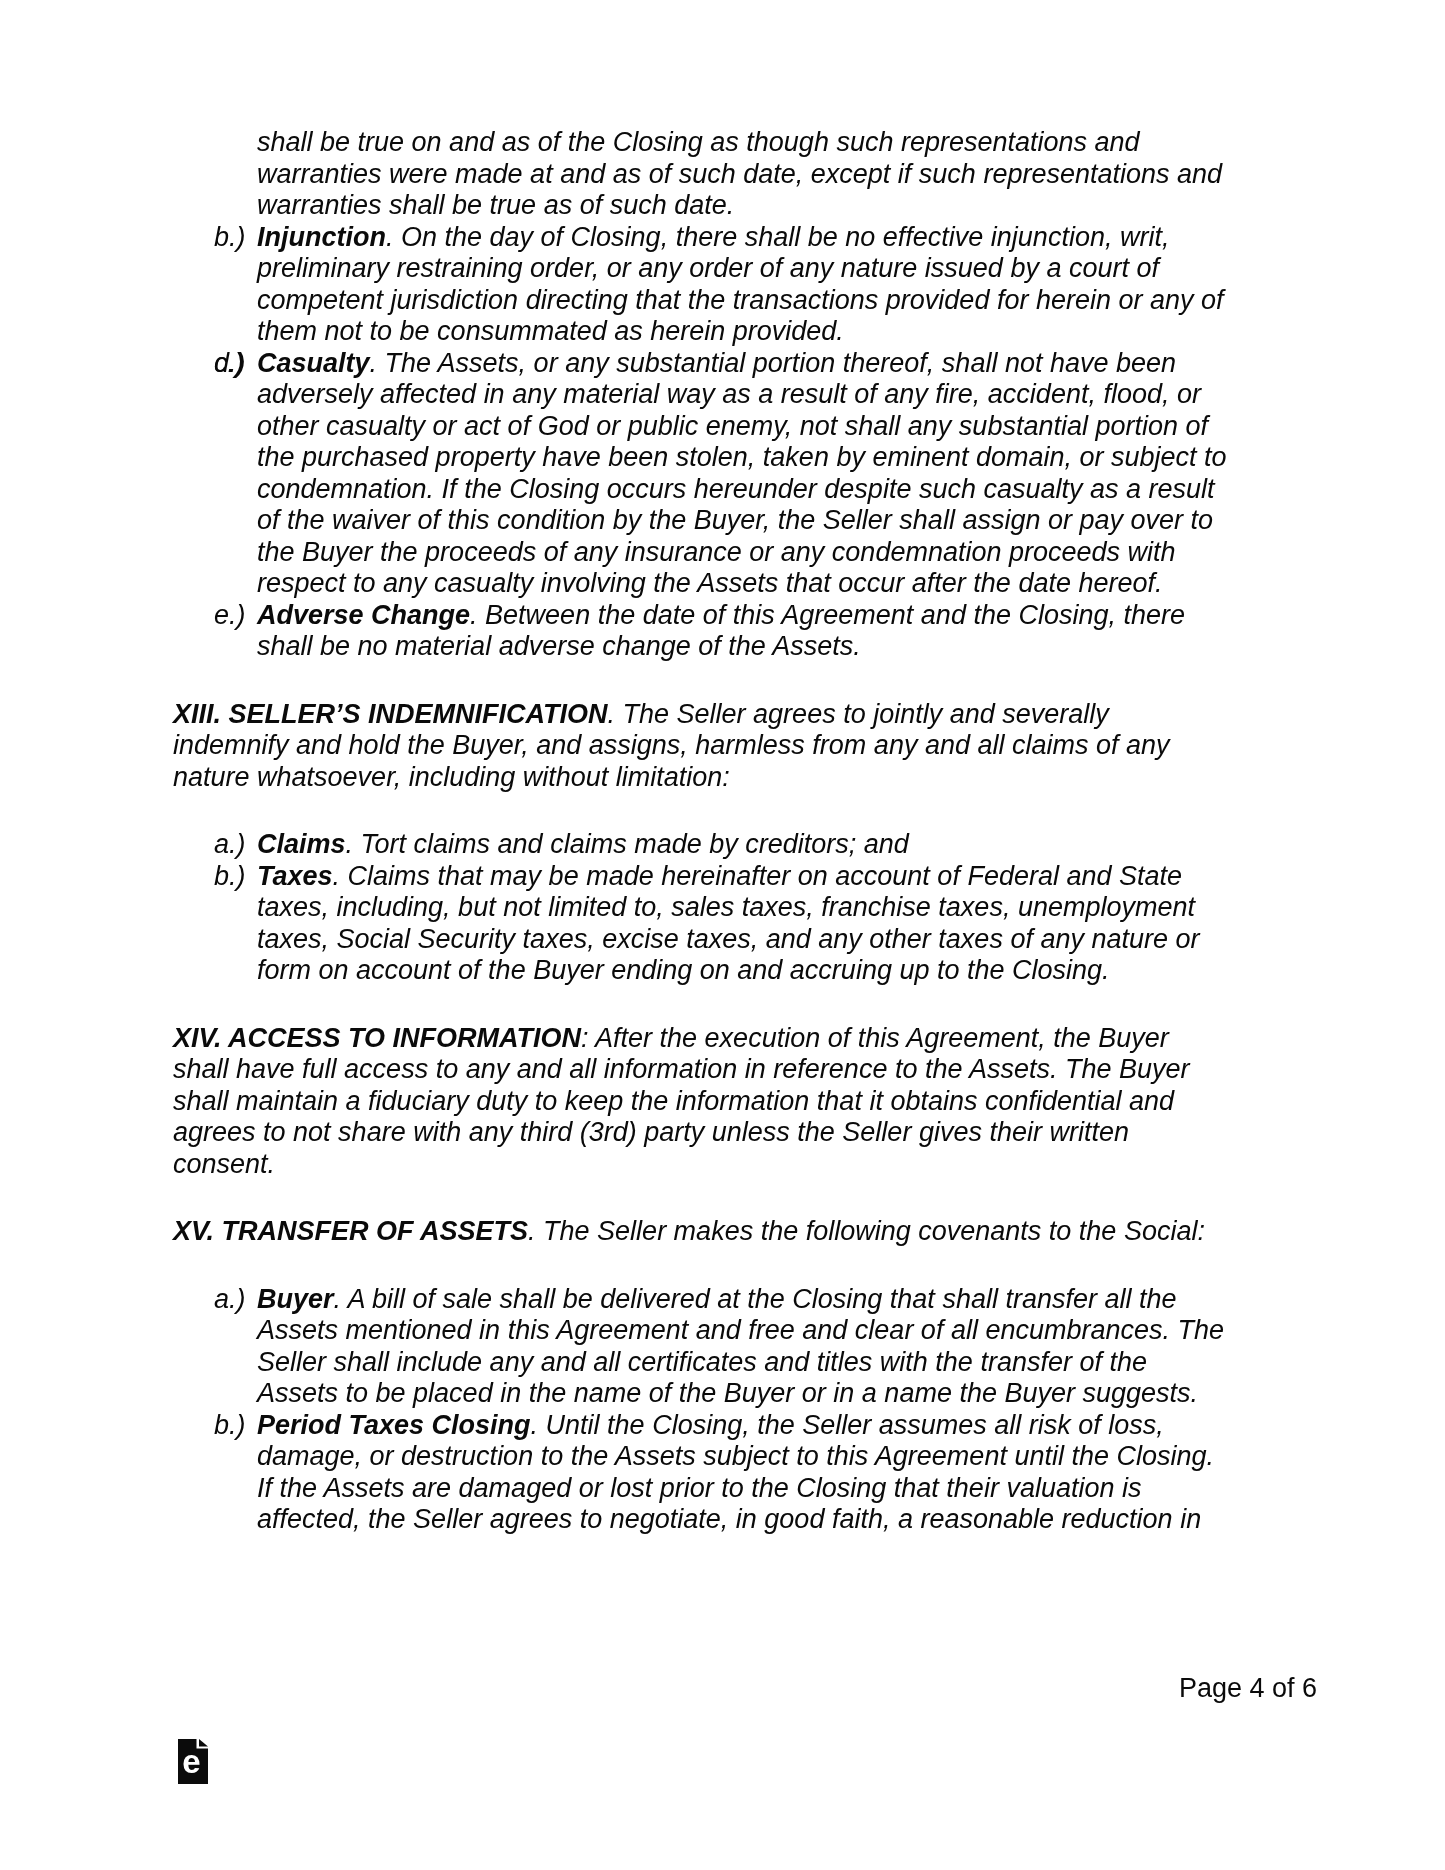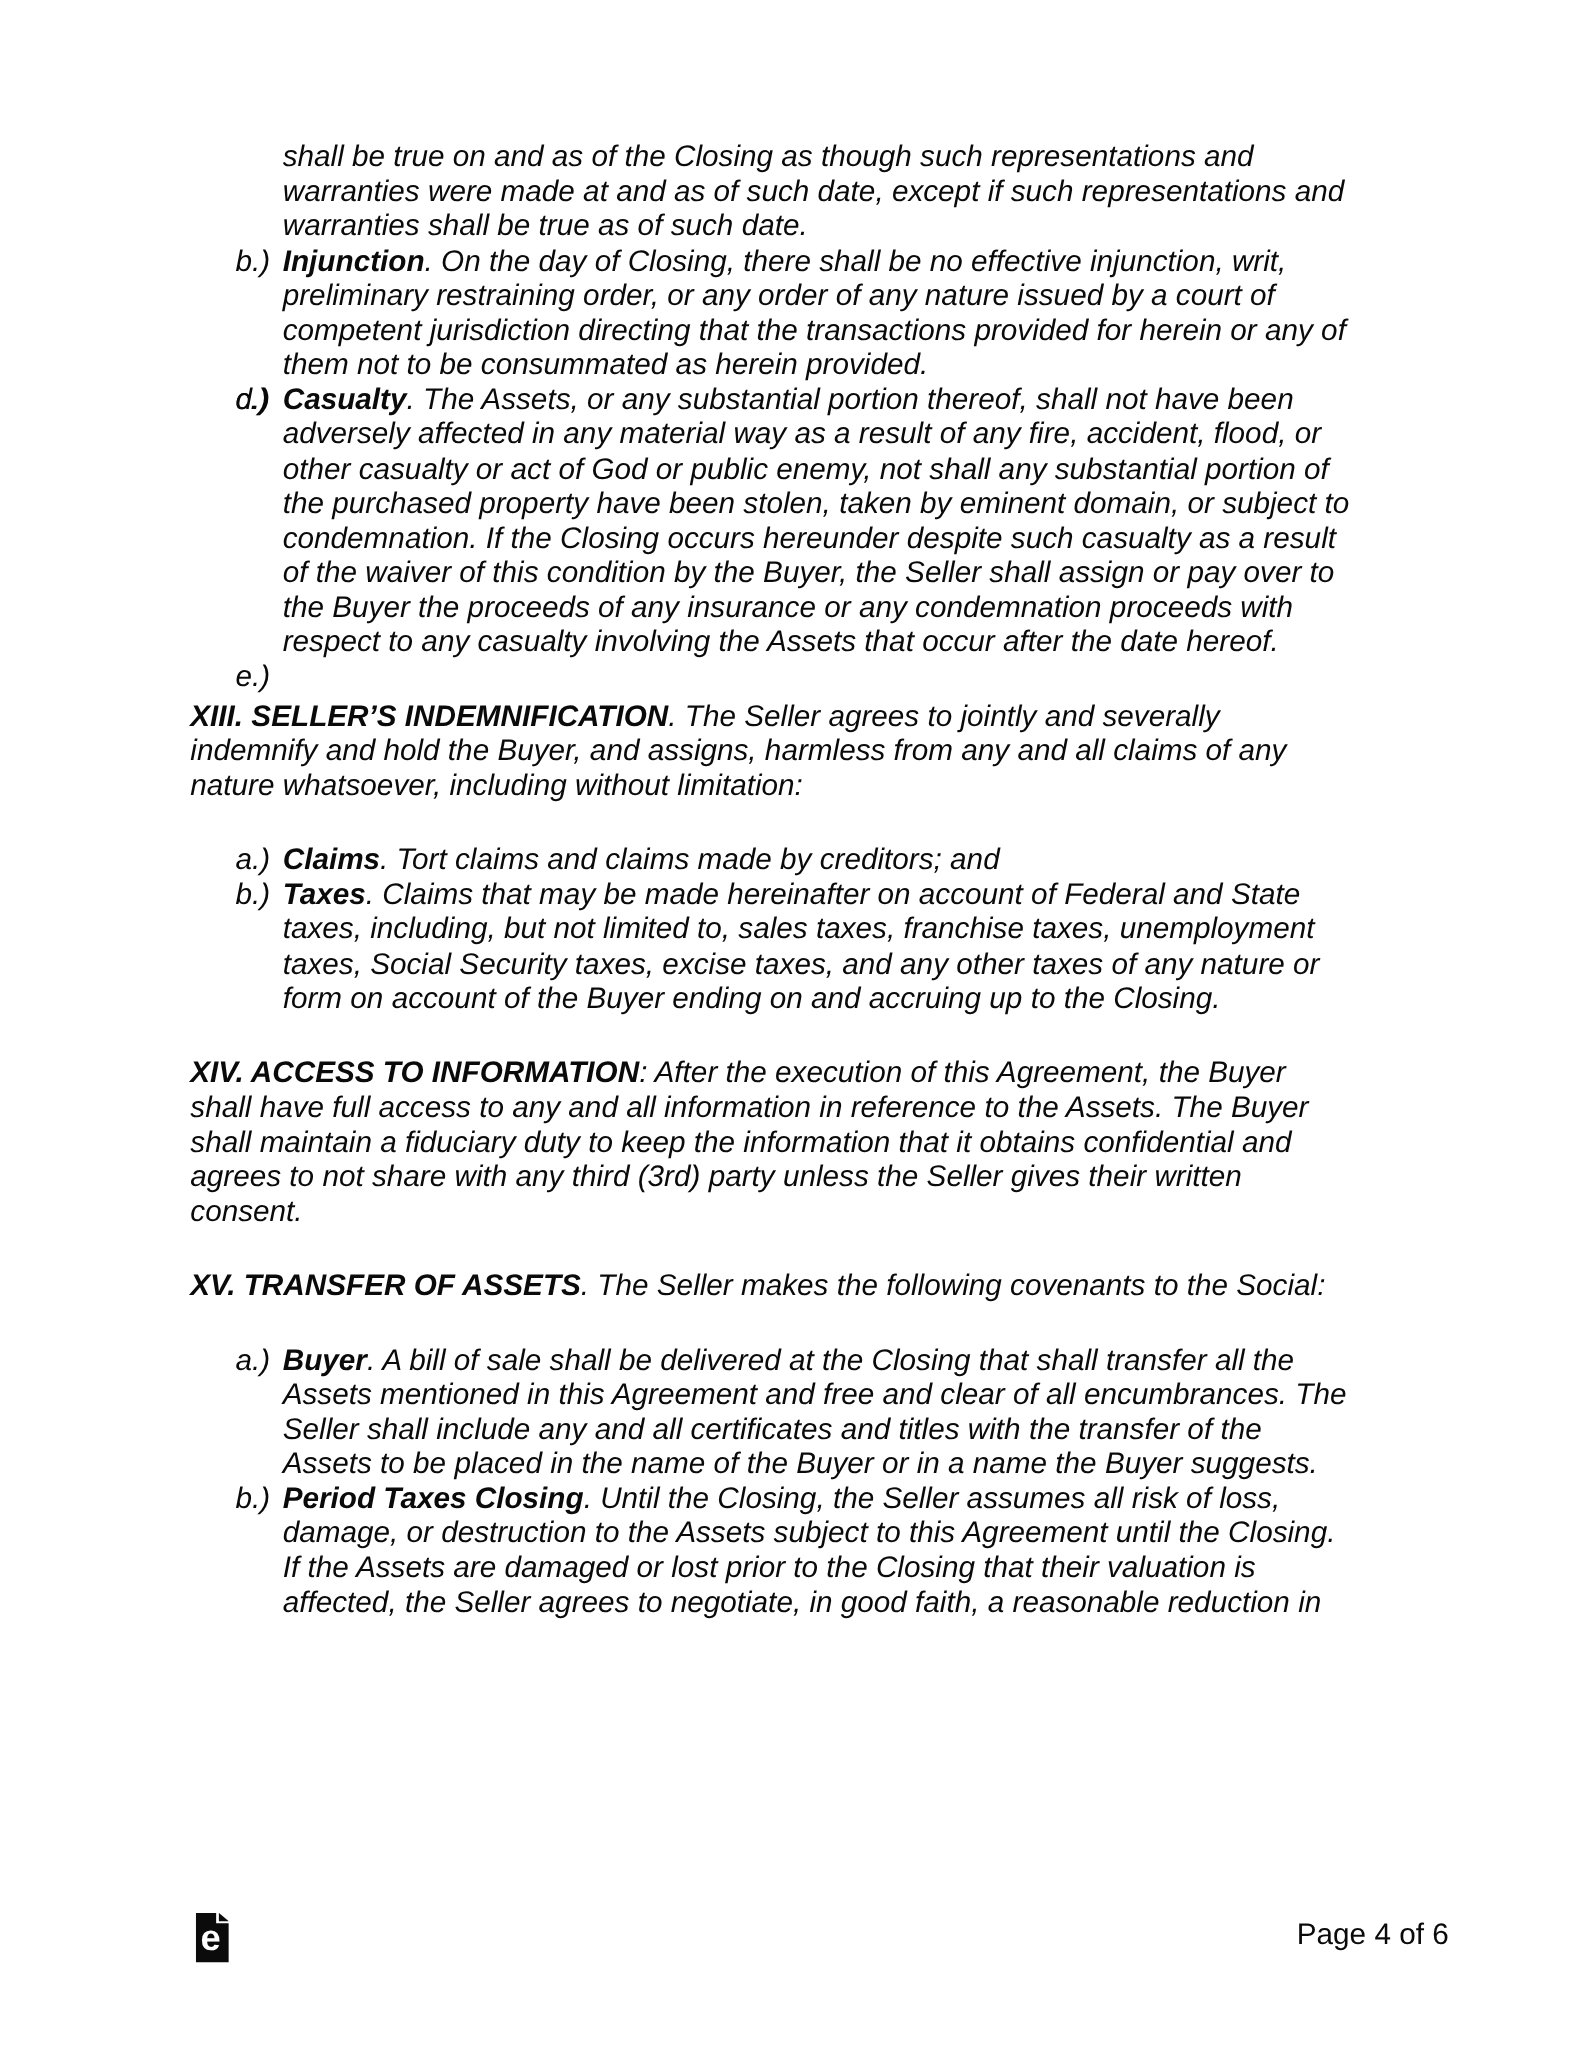--- a/index.html
+++ b/index.html
@@ -31,21 +31,21 @@
     width: 30px; height: 45px;
   }
   .logo svg { position: absolute; left: 0; top: 0; }
   .logo-letter {
     position: absolute; left: 0; right: 3px; top: 5px;
     text-align: center;
     font-size: 33px; line-height: 36px; font-weight: bold;
     color: #ffffff;
   }
   .page-indicator {
-    position: absolute; right: 128px; top: 1743px;
+    position: absolute; right: 128px; top: 1673px;
     font-size: 27px; line-height: 31.5px;
   }
 </style>
 </head>
 <body>
 
 <div class="page">
   <div class="doc-body">
       <p class="para continuation"><span>shall be true on and as of the Closing as though such representations and
 warranties were made at and as of such date, except if such representations and
@@ -56,21 +56,22 @@
 them not to be consummated as herein provided.</span></span></div>
       <div class="list-item"><span class="list-label">c.)</span></div>
       <div class="list-item"><span class="list-label">d.)</span><span class="list-text"><b>Casualty</b><span>. The Assets, or any substantial portion thereof, shall not have been
 adversely affected in any material way as a result of any fire, accident, flood, or
 other casualty or act of God or public enemy, not shall any substantial portion of
 the purchased property have been stolen, taken by eminent domain, or subject to
 condemnation. If the Closing occurs hereunder despite such casualty as a result
 of the waiver of this condition by the Buyer, the Seller shall assign or pay over to
 the Buyer the proceeds of any insurance or any condemnation proceeds with
 respect to any casualty involving the Assets that occur after the date hereof.</span></span></div>
-      <div class="list-item"><span class="list-label">e.)</span></div>
+      <div class="list-item"><span class="list-label">e.)</span><span class="list-text"><b>Adverse Change</b><span>. Between the date of this Agreement and the Closing, there
+shall be no material adverse change of the Assets.</span></span></div>
       <div class="spacer"></div>
       <p class="para"><b>XIII. SELLER’S INDEMNIFICATION</b><span>. The Seller agrees to jointly and severally
 indemnify and hold the Buyer, and assigns, harmless from any and all claims of any
 nature whatsoever, including without limitation:</span></p>
       <div class="spacer"></div>
       <div class="list-item"><span class="list-label">a.)</span><span class="list-text"><b>Claims</b><span>. Tort claims and claims made by creditors; and</span></span></div>
       <div class="list-item"><span class="list-label">b.)</span><span class="list-text"><b>Taxes</b><span>. Claims that may be made hereinafter on account of Federal and State
 taxes, including, but not limited to, sales taxes, franchise taxes, unemployment
 taxes, Social Security taxes, excise taxes, and any other taxes of any nature or
 form on account of the Buyer ending on and accruing up to the Closing.</span></span></div>

